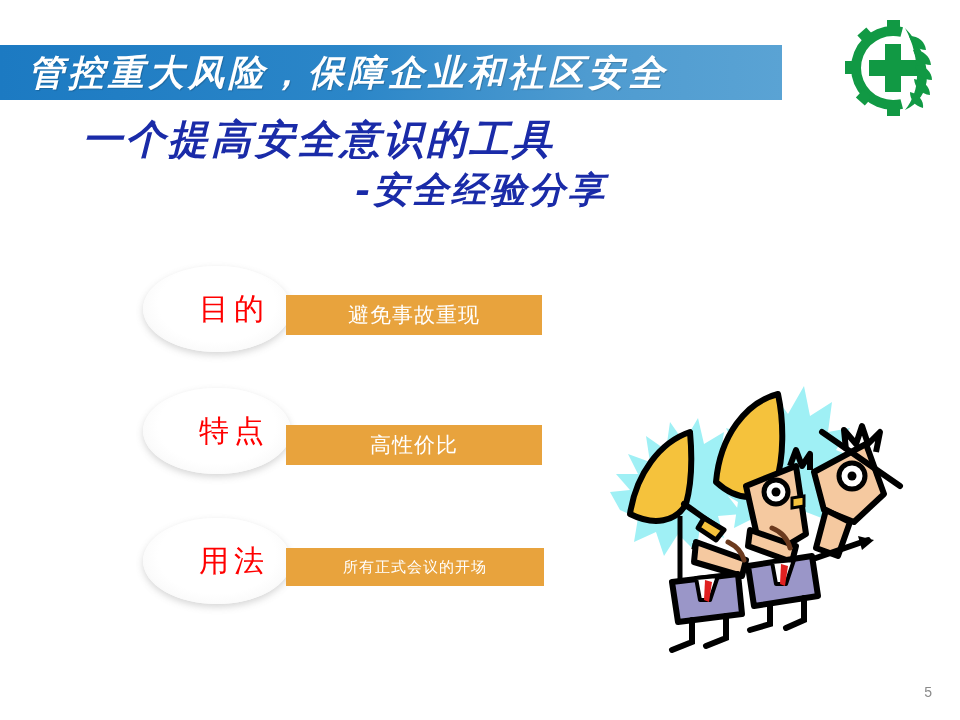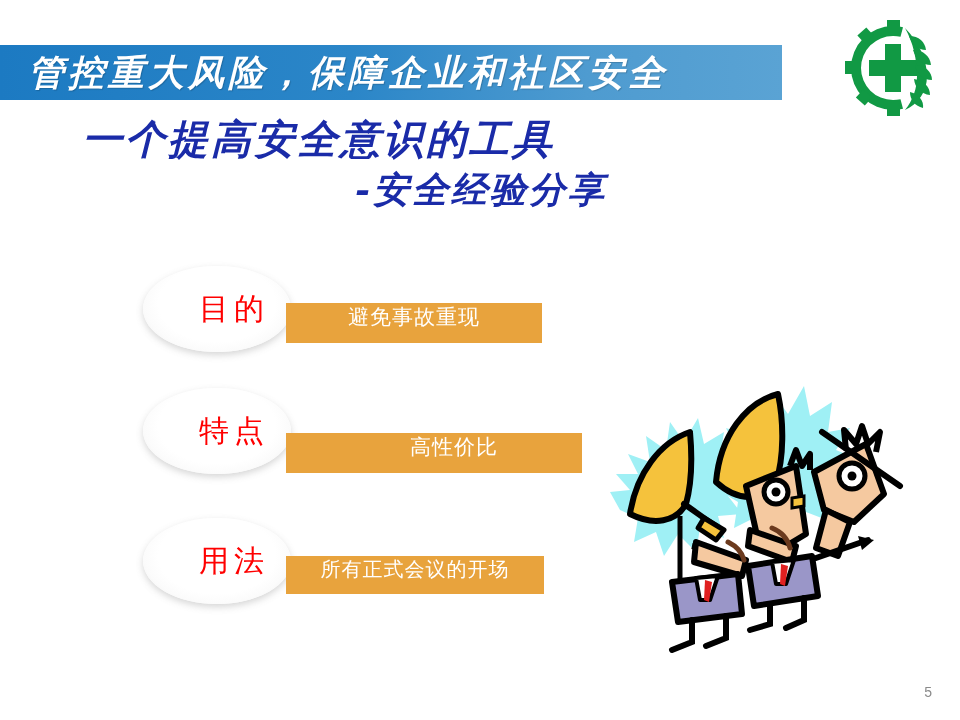--- a/index.html
+++ b/index.html
@@ -107,44 +107,44 @@
     font-family: "DejaVu Serif", "Liberation Serif", serif;
     font-size: 30px;
     letter-spacing: 5px;
     white-space: nowrap;
   }
 
   .bar {
     position: absolute;
     background: #e8a33d;
     display: flex;
+    align-items: center;
     justify-content: center;
-    margin-top: 8px;
   }
   .bar-label {
     color: #ffffff;
     font-family: "Liberation Sans", "DejaVu Sans", sans-serif;
     font-size: 21px;
     letter-spacing: 1px;
     white-space: nowrap;
   }
 
   
   #row-purpose { left: 143px; top: 258px; }
   #row-purpose .oval { left: 0px; top: 8px; }
   #row-purpose .bar  { left: 143px; top: 37px; width: 256px; height: 40px; }
 
   #row-feature { left: 143px; top: 388px; }
   #row-feature .oval { left: 0px; top: 0px; text-align: right; }
-  #row-feature .bar  { left: 143px; top: 37px; width: 256px; height: 40px; padding-left: 40px; }
+  #row-feature .bar  { left: 143px; top: 37px; width: 256px; height: 40px; }
 
   #row-usage { left: 143px; top: 518px; }
   #row-usage .oval { left: 0px; top: 0px; }
   #row-usage .bar  { left: 143px; top: 30px; width: 258px; height: 38px; }
-  #row-usage .bar-label { font-size: 20px; }
+  #row-usage .bar-label { font-size: 15px; }
 
   
   #clipart {
     position: absolute;
     left: 600px;
     top: 370px;
     width: 330px;
     height: 290px;
   }
 

